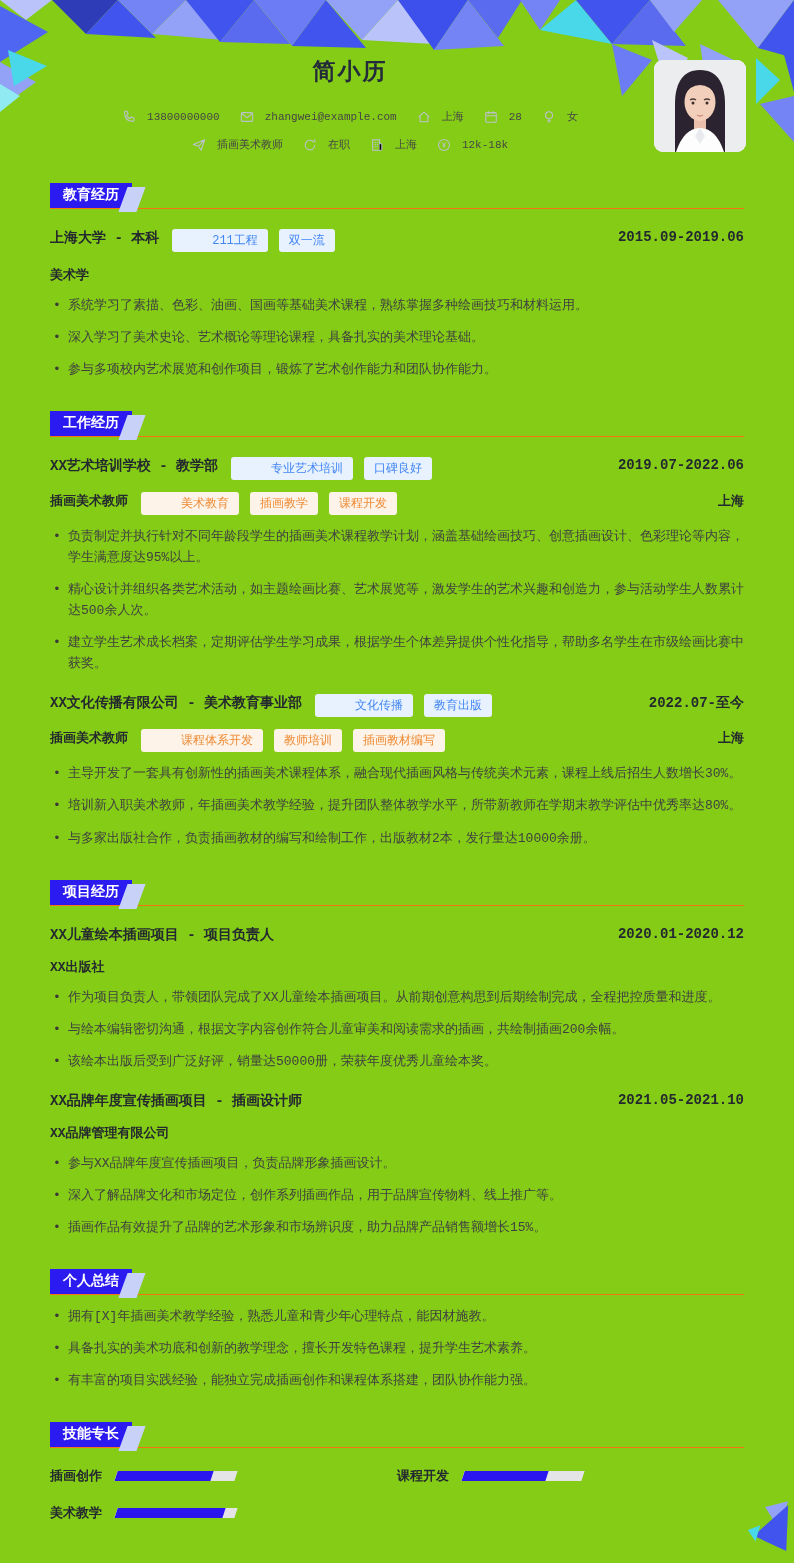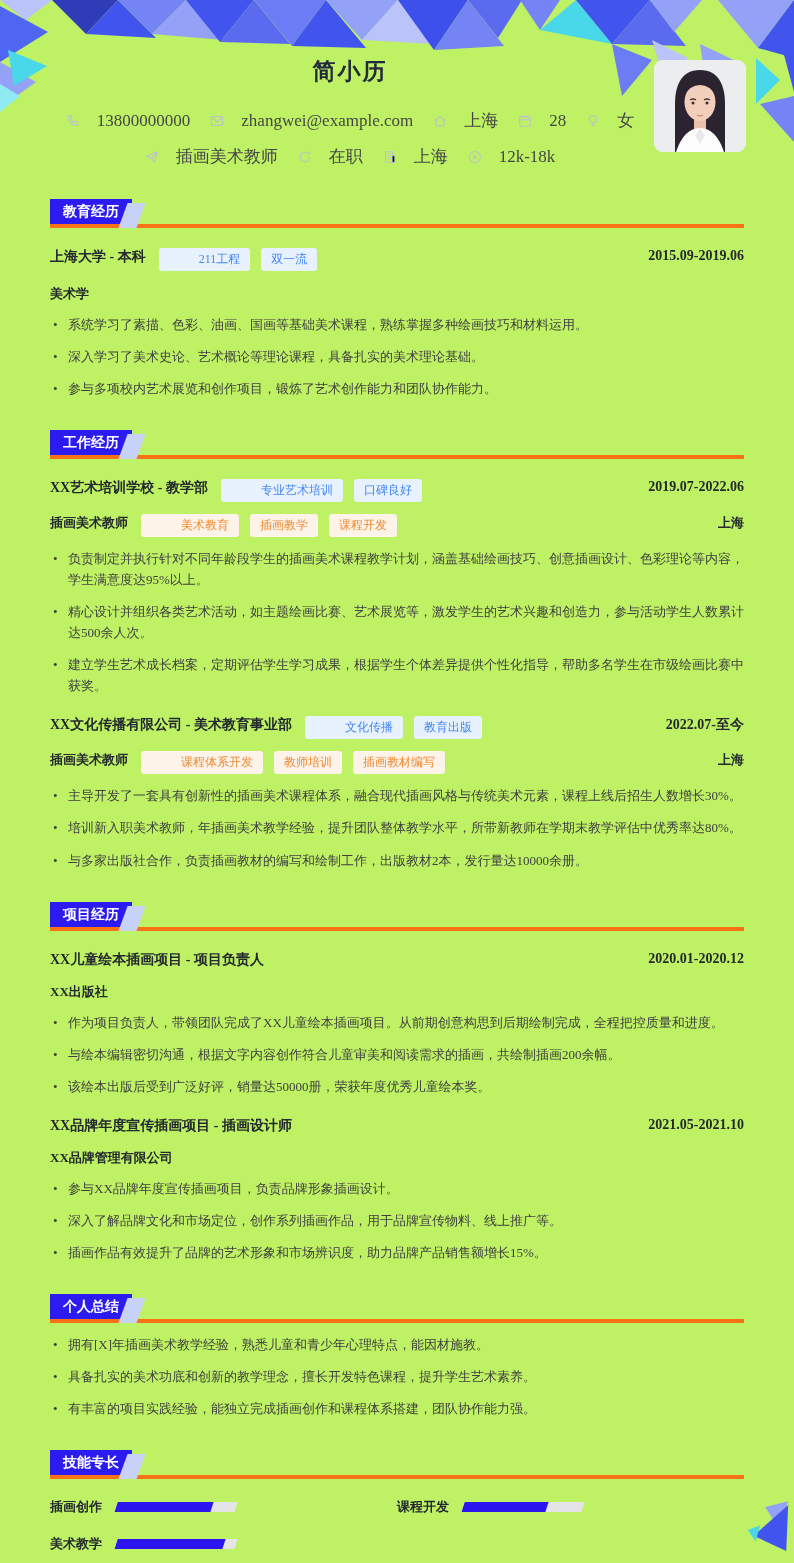--- a/index.html
+++ b/index.html
@@ -1,36 +1,36 @@
 <!DOCTYPE html>
 <html><head>
 <meta charset="utf-8">
 <style>
   html,body{margin:0;padding:0;background:#fff;}
-  .page{position:relative;width:794px;height:1563px;background:#bef264;overflow:hidden;
-        font-family:Liberation Serif, serif;color:#3d3d3d;}
+  .page{position:relative;width:794px;height:1563px;background:#84cc16;overflow:hidden;
+        font-family:Liberation Mono, monospace;color:#3d3d3d;}
   .deco-top{position:absolute;top:0;left:0;width:794px;height:170px;pointer-events:none;}
   .plane{position:absolute;right:2px;bottom:6px;pointer-events:none;}
 
   
   .header{position:relative;padding-top:56px;}
   .header-inner{width:700px;text-align:center;}
   .name{font-size:23px;font-weight:bold;color:#232a3a;letter-spacing:2px;}
   .contact-row{display:flex;justify-content:center;align-items:center;gap:20px;}
   .contact-row.r1{margin-top:22px;}
   .contact-row.r2{margin-top:13px;}
-  .c-item{display:flex;align-items:center;gap:17px;font-size:17px;color:#464646;}
+  .c-item{display:flex;align-items:center;gap:11px;font-size:11px;color:#464646;}
   .c-item svg{display:block;}
   .photo{position:absolute;top:60px;right:48px;width:92px;height:92px;border-radius:9px;
          overflow:hidden;background:#ECEDEF;}
 
   
   .content{padding:0 50px;}
   .section{margin-top:31px;}
-  .sec-head{position:relative;border-bottom:4px solid #f97316;height:25px;}
+  .sec-head{position:relative;border-bottom:1px solid #f97316;height:25px;}
   .sec-badge{position:relative;display:inline-block;background:#2C1BF0;color:#fff;font-weight:bold;
              font-size:14px;line-height:25px;padding:0 13px;z-index:1;}
   .sec-badge::after{content:"";position:absolute;top:4px;right:-9px;width:18px;height:25px;
              background:#C8D1F8;transform:skewX(-20deg);z-index:-1;}
 
   .entry{margin-top:20px;}
   .row{display:flex;}
   .row .spacer{flex:1;}
   .title,.date{font-size:14px;font-weight:bold;color:#24282f;}
   .subtitle,.loc,.major,.company{font-size:13px;font-weight:bold;color:#24282f;}

